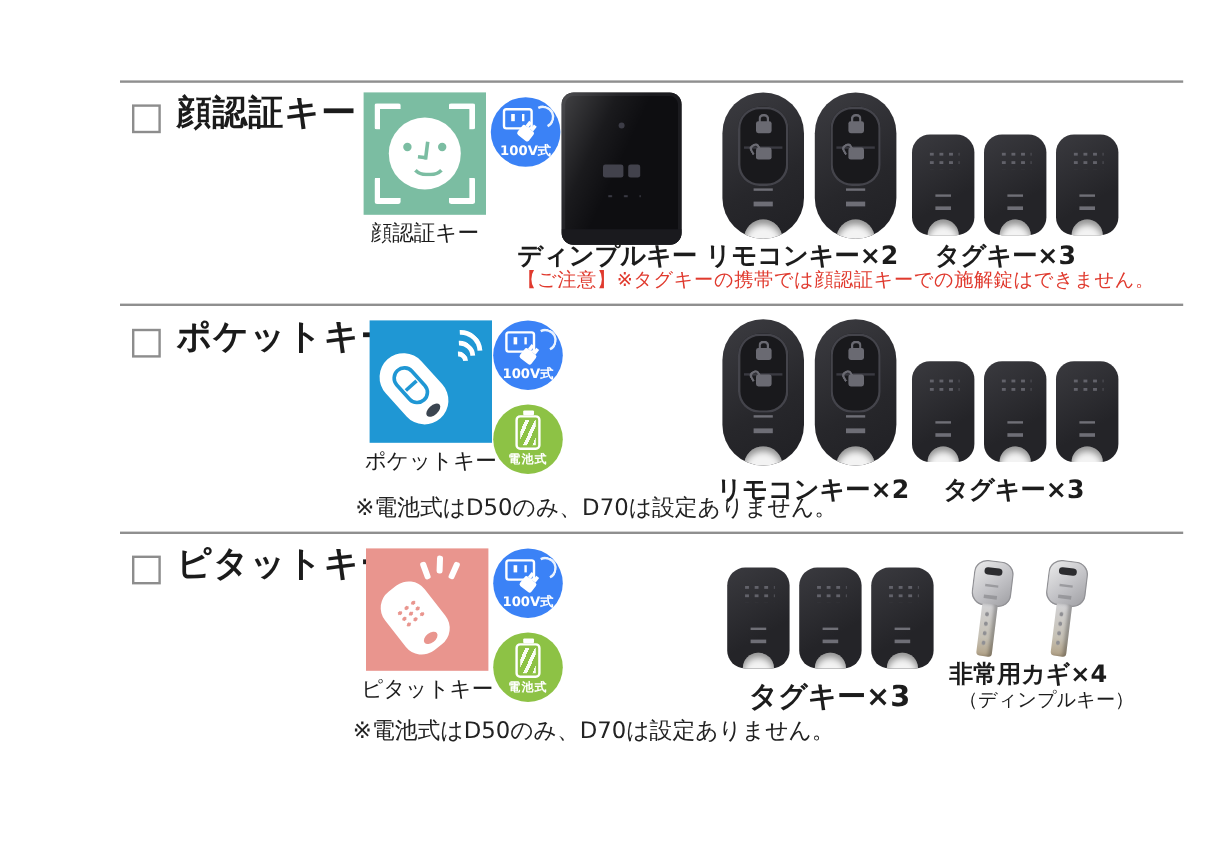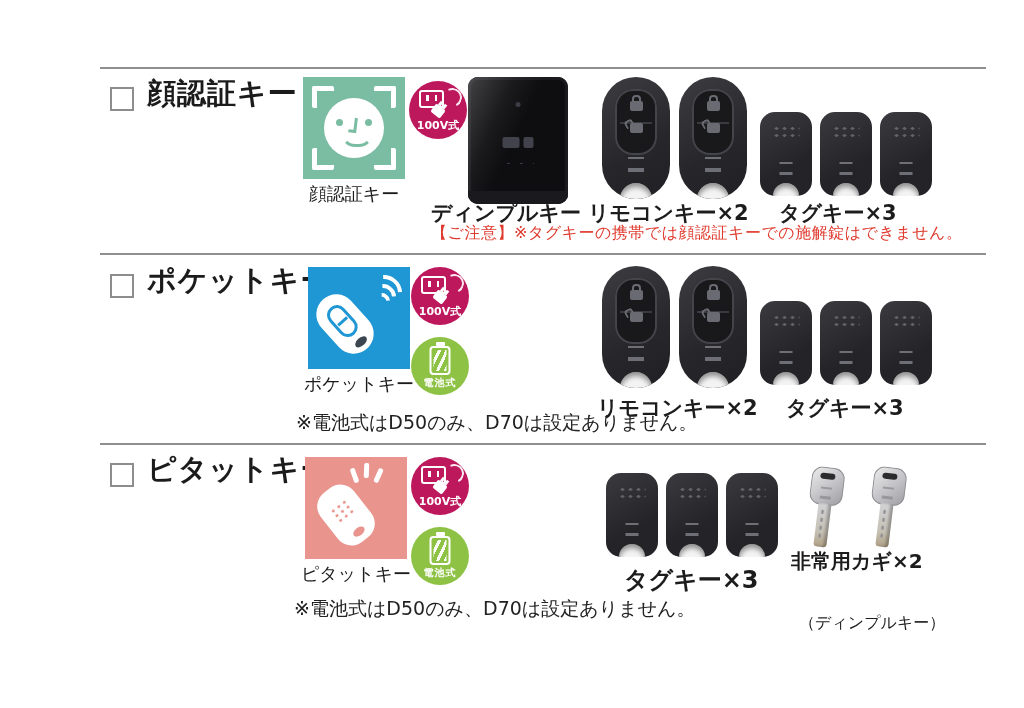--- a/index.html
+++ b/index.html
@@ -6,21 +6,21 @@
   .page{position:relative;width:1024px;height:708px;background:#fff;overflow:hidden;
         font-family:"DejaVu Sans","Liberation Sans",sans-serif;color:#1c1c1c;}
   .divider{position:absolute;left:100px;width:886px;height:2px;background:#8f8f8f;}
 
   .checkbox{position:absolute;width:20px;height:20px;border:2px solid #8d8d8d;background:#fff;}
   .section-title{position:absolute;font-size:29px;font-weight:600;color:#1b1b1b;letter-spacing:1px;white-space:nowrap;}
   .icon-caption{position:absolute;width:124px;text-align:center;font-size:18px;color:#1b1b1b;white-space:nowrap;}
   .product-label{position:absolute;font-size:21px;font-weight:600;color:#1c1c1c;white-space:nowrap;}
   .product-label.lg{font-size:24px;}
   .product-label.md{font-size:20px;}
-  .sub-label{position:absolute;font-size:16px;color:#1c1c1c;white-space:nowrap;margin-top:40px;}
+  .sub-label{position:absolute;font-size:16px;color:#1c1c1c;white-space:nowrap;}
   .note-text{position:absolute;font-size:19px;color:#222;white-space:nowrap;text-align:right;}
   .warning-text{position:absolute;font-size:16px;color:#e03a2e;white-space:nowrap;letter-spacing:.5px;}
 
   
   .icon-tile{position:absolute;width:102px;height:102px;}
   .icon-tile.face{background:#7bbda2;}
   .icon-tile.pocket{background:#1f97d4;}
   .icon-tile.pitat{background:#e9958e;}
 
   .bkt{position:absolute;width:17px;height:17px;border:5px solid #fff;border-radius:2px;}
@@ -49,21 +49,21 @@
   .pt-dots{position:absolute;top:17px;left:50%;transform:translateX(-50%);width:22px;height:17px;
            background-image:radial-gradient(#e9958e 1.6px,transparent 1.9px);background-size:7px 6px;}
   .pt-hole{position:absolute;bottom:6px;left:50%;transform:translateX(-50%);width:13px;height:8px;background:#e9958e;border-radius:50%;}
   .pt-flash{position:absolute;width:5px;height:15px;background:#fff;border-radius:2px;}
   .pt-flash.f1{top:11px;left:47px;transform:rotate(-20deg);}
   .pt-flash.f2{top:6px;left:59px;transform:rotate(2deg);}
   .pt-flash.f3{top:11px;left:71px;transform:rotate(24deg);}
 
   
   .badge{position:absolute;width:58px;height:58px;border-radius:50%;}
-  .badge.plug{background:#be185d;}
+  .badge.plug{background:#3b82f6;}
   .badge.battery{background:#8dc245;}
   .badge-label{position:absolute;bottom:6px;left:0;right:0;text-align:center;font-size:11px;font-weight:700;color:#fff;white-space:nowrap;}
   .badge.battery .badge-label{font-size:10px;letter-spacing:1px;bottom:5px;}
   .b-outlet{position:absolute;top:9px;left:10px;width:21px;height:14px;border:2px solid #fff;border-radius:3px;}
   .b-outlet::before,.b-outlet::after{content:"";position:absolute;top:3px;width:2.5px;height:6px;background:#fff;}
   .b-outlet::before{left:5px;}
   .b-outlet::after{right:5px;}
   .b-plug{position:absolute;top:25px;left:23px;width:12px;height:10px;background:#fff;border-radius:2px;transform:rotate(38deg);}
   .b-plug::before,.b-plug::after{content:"";position:absolute;top:-5px;width:2.5px;height:5px;background:#fff;}
   .b-plug::before{left:2px;}
@@ -328,18 +328,18 @@
       <div class="dk-head">
         <div class="dk-slot"></div>
         <div class="dk-engrave"></div>
       </div>
       <div class="dk-blade">
         <div class="dk-dimples"></div>
       </div>
     </div>
 
     <div class="product-label lg" style="left:624px;top:564px">タグキー×3</div>
-    <div class="product-label md" style="left:791px;top:548px">非常用カギ×2</div>
+    <div class="product-label md" style="left:791px;top:548px">非常用カギ×4</div>
     <div class="sub-label" style="left:799px;top:573px">（ディンプルキー）</div>
     <div class="note-text" style="left:294px;top:596px">※電池式はD50のみ、D70は設定ありません。</div>
   </section>
 
 </div>
 
 </body></html>

